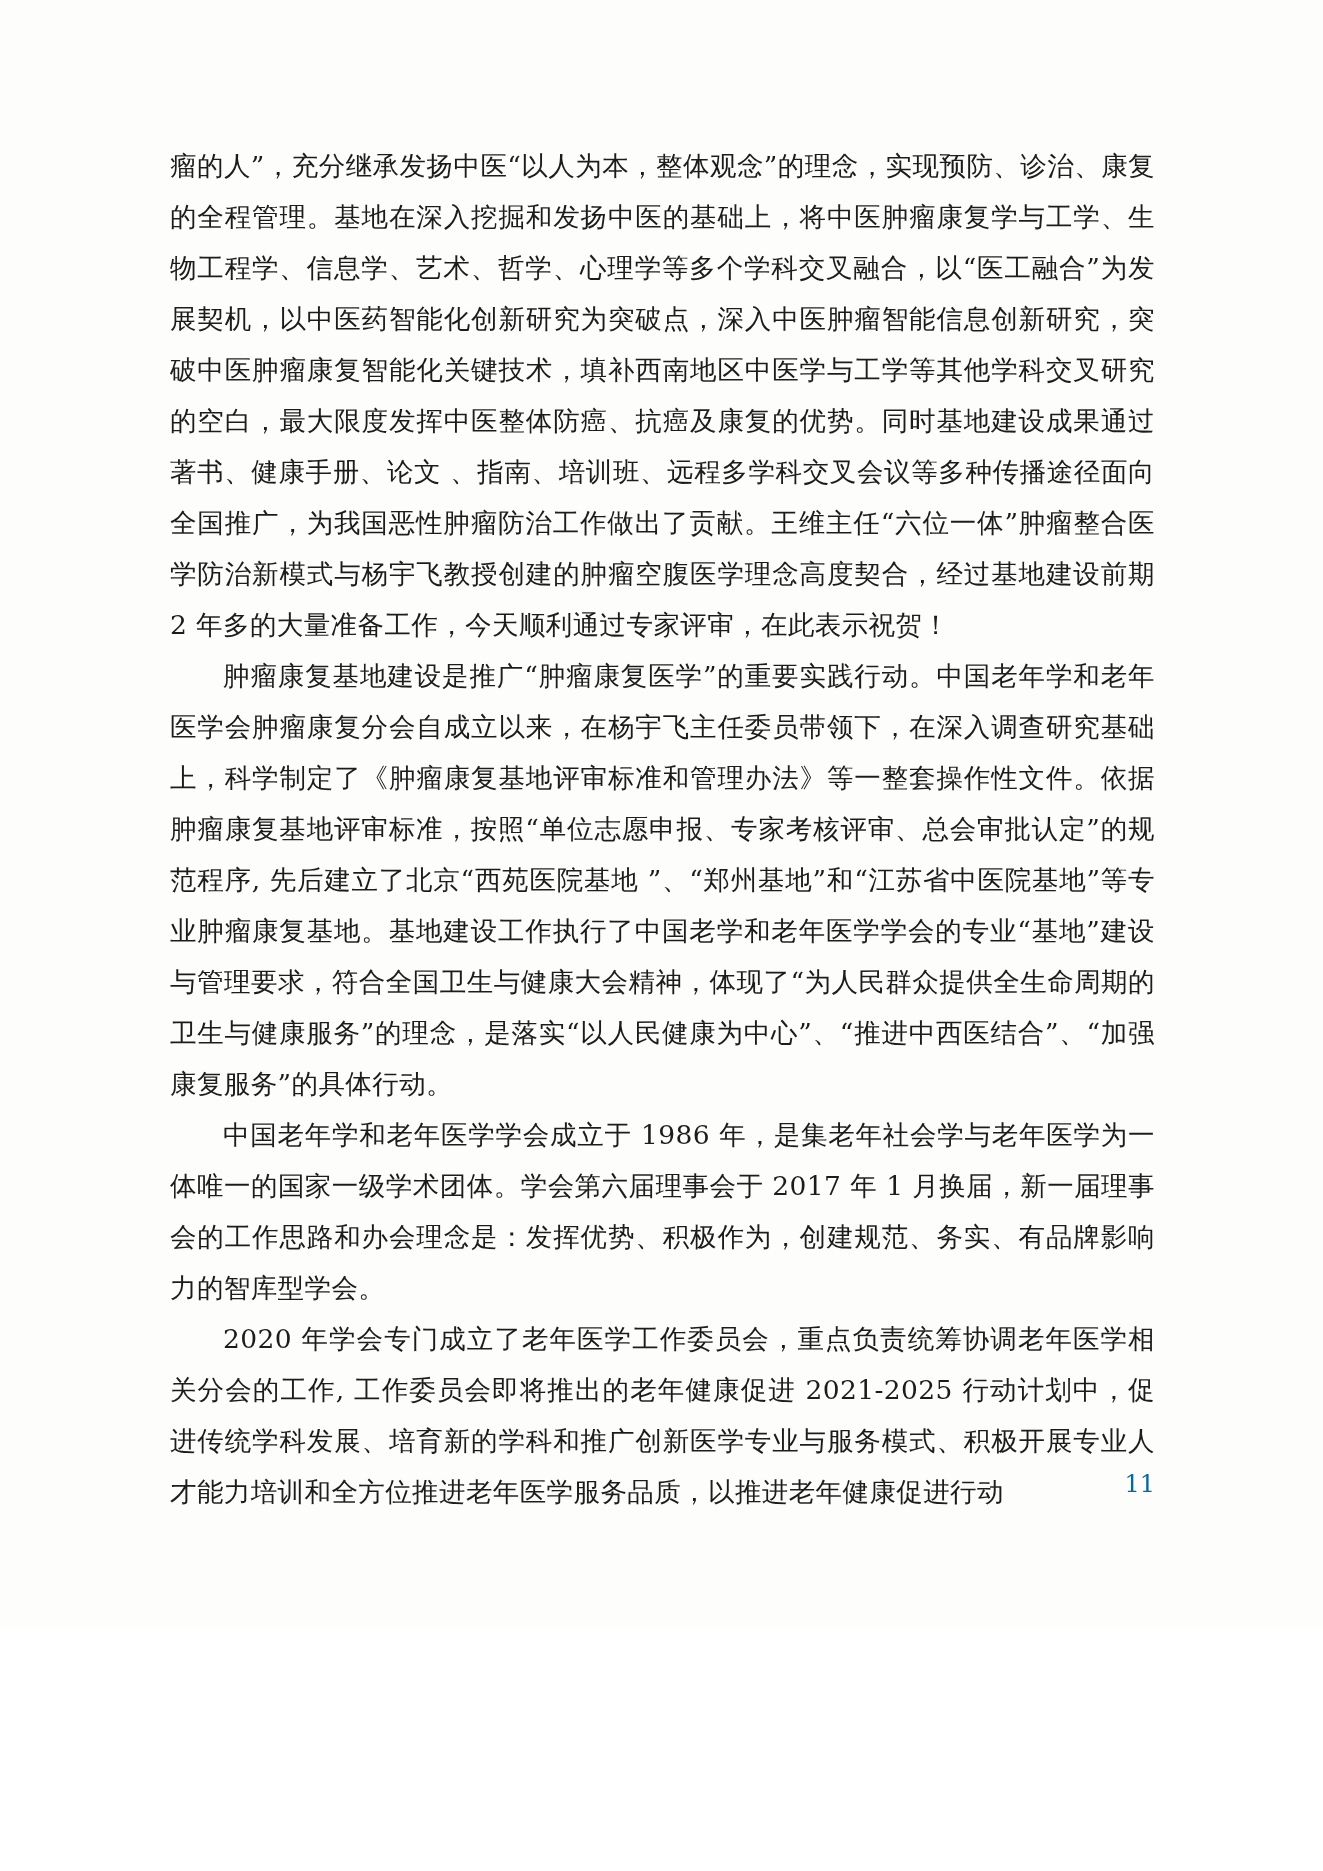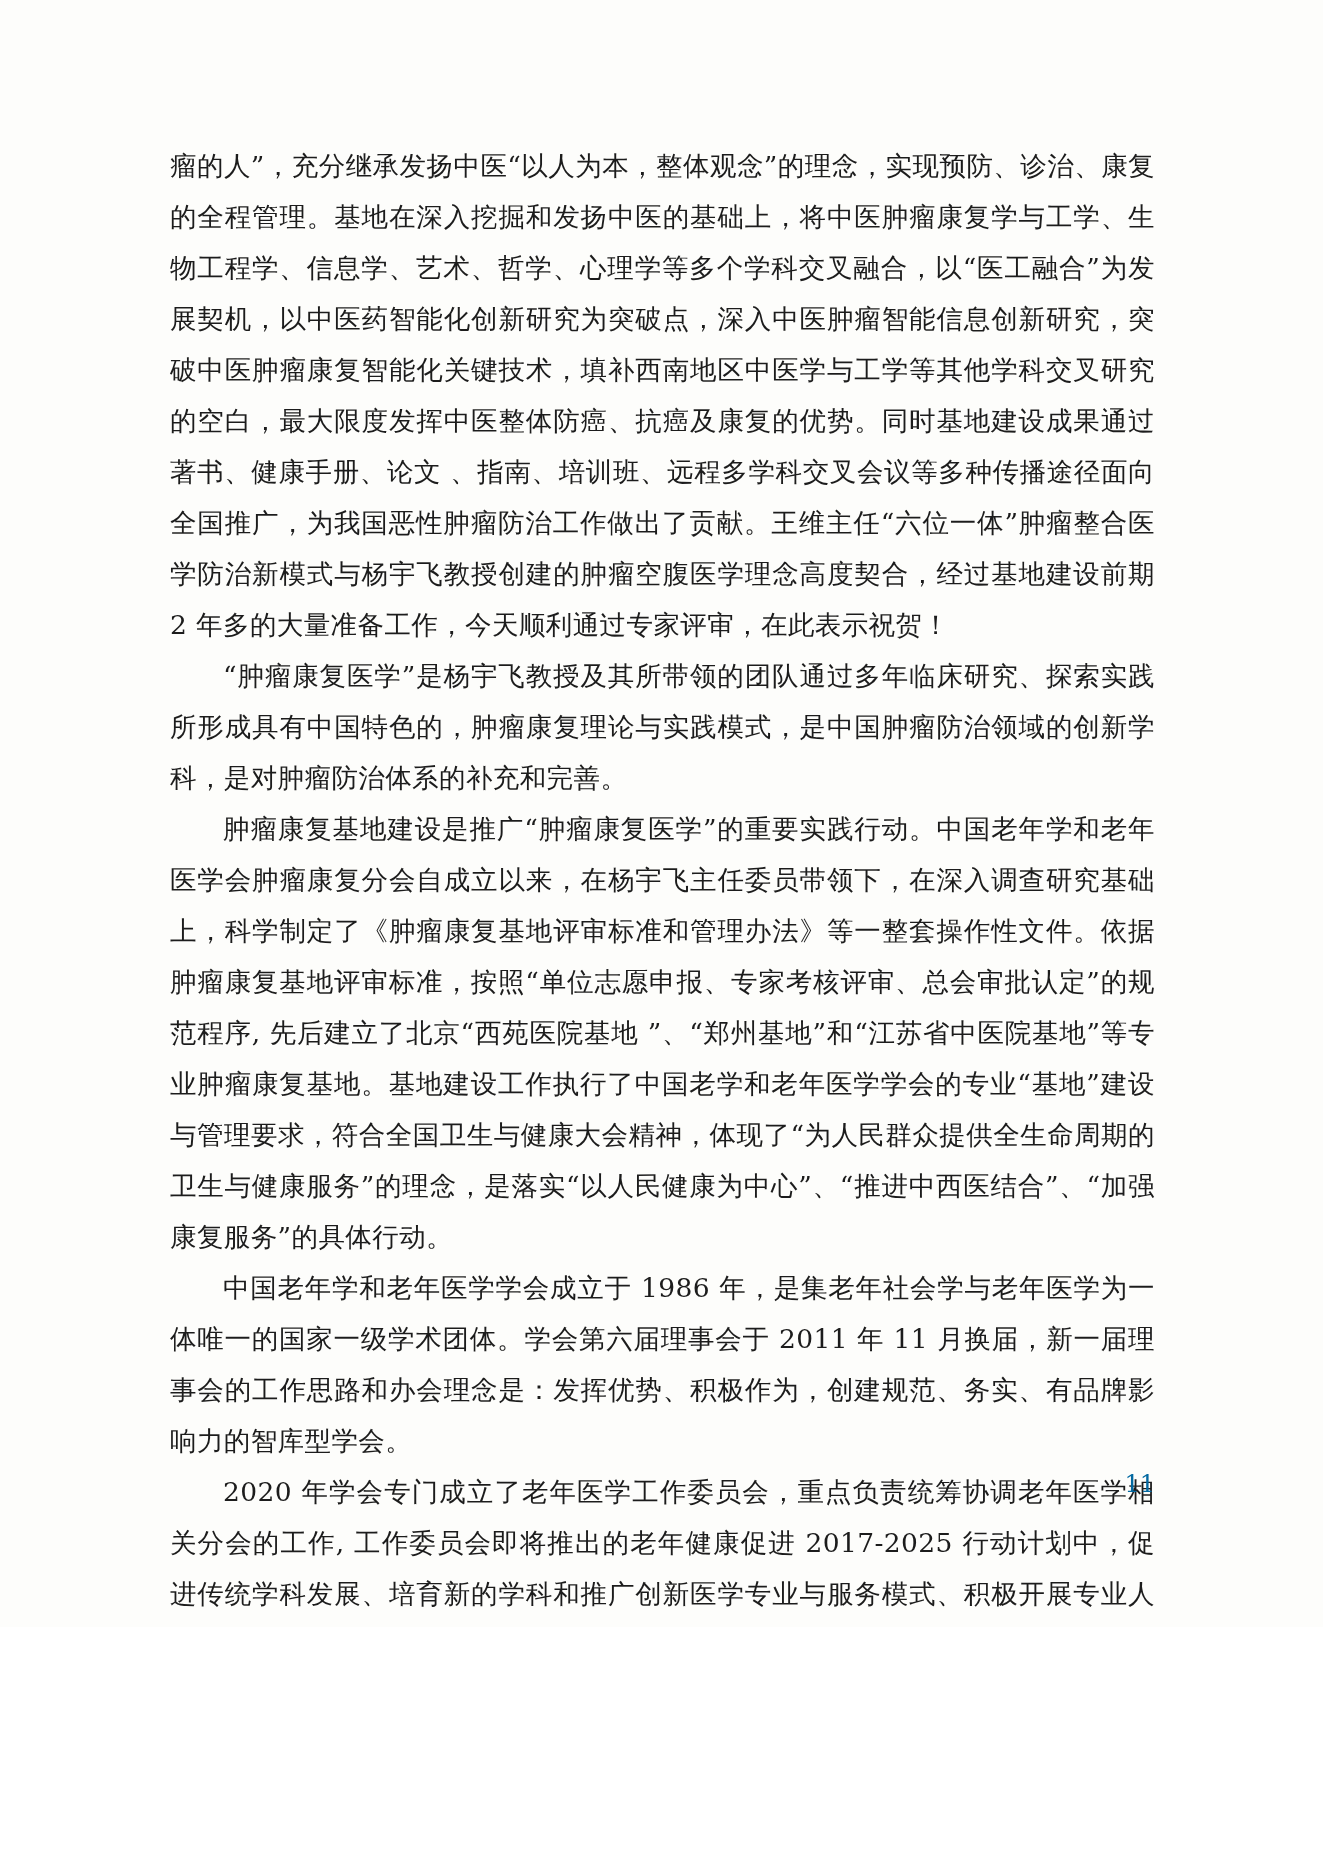--- a/index.html
+++ b/index.html
@@ -51,19 +51,18 @@
     color: #0369a1;
     font-family: "DejaVu Serif", "Liberation Serif", serif;
   }
 </style>
 </head>
 <body>
 
 <div class="page">
   <div class="content">
     <p class="para">瘤的人”，充分继承发扬中医“以人为本，整体观念”的理念，实现预防、诊治、康复的全程管理。基地在深入挖掘和发扬中医的基础上，将中医肿瘤康复学与工学、生物工程学、信息学、艺术、哲学、心理学等多个学科交叉融合，以“医工融合”为发展契机，以中医药智能化创新研究为突破点，深入中医肿瘤智能信息创新研究，突破中医肿瘤康复智能化关键技术，填补西南地区中医学与工学等其他学科交叉研究的空白，最大限度发挥中医整体防癌、抗癌及康复的优势。同时基地建设成果通过著书、健康手册、论文 、指南、培训班、远程多学科交叉会议等多种传播途径面向全国推广，为我国恶性肿瘤防治工作做出了贡献。王维主任“六位一体”肿瘤整合医学防治新模式与杨宇飞教授创建的肿瘤空腹医学理念高度契合，经过基地建设前期 2 年多的大量准备工作，今天顺利通过专家评审，在此表示祝贺！</p>
-    <p class="para indent">“肿瘤康复医学”是杨宇飞教授及其所带领的团队通过多年临床研究、探索实践所形成具有中国特色的，肿瘤康复理论与实践模式，是中国肿瘤防治领域的创新学科，是对肿瘤防治体系的补充和完善。</p>
     <p class="para indent">肿瘤康复基地建设是推广“肿瘤康复医学”的重要实践行动。中国老年学和老年医学会肿瘤康复分会自成立以来，在杨宇飞主任委员带领下，在深入调查研究基础上，科学制定了《肿瘤康复基地评审标准和管理办法》等一整套操作性文件。依据肿瘤康复基地评审标准，按照“单位志愿申报、专家考核评审、总会审批认定”的规范程序, 先后建立了北京“西苑医院基地 ”、“郑州基地”和“江苏省中医院基地”等专业肿瘤康复基地。基地建设工作执行了中国老学和老年医学学会的专业“基地”建设与管理要求，符合全国卫生与健康大会精神，体现了“为人民群众提供全生命周期的卫生与健康服务”的理念，是落实“以人民健康为中心”、“推进中西医结合”、“加强康复服务”的具体行动。</p>
-    <p class="para indent">中国老年学和老年医学学会成立于 1986 年，是集老年社会学与老年医学为一体唯一的国家一级学术团体。学会第六届理事会于 2011 年 11 月换届，新一届理事会的工作思路和办会理念是：发挥优势、积极作为，创建规范、务实、有品牌影响力的智库型学会。</p>
-    <p class="para indent">2020 年学会专门成立了老年医学工作委员会，重点负责统筹协调老年医学相关分会的工作, 工作委员会即将推出的老年健康促进 2017-2025 行动计划中，促进传统学科发展、培育新的学科和推广创新医学专业与服务模式、积极开展专业人才能力培训和全方位推进老年医学服务品质，以推进老年健康促进行动</p>
+    <p class="para indent">中国老年学和老年医学学会成立于 1986 年，是集老年社会学与老年医学为一体唯一的国家一级学术团体。学会第六届理事会于 2017 年 1 月换届，新一届理事会的工作思路和办会理念是：发挥优势、积极作为，创建规范、务实、有品牌影响力的智库型学会。</p>
+    <p class="para indent">2020 年学会专门成立了老年医学工作委员会，重点负责统筹协调老年医学相关分会的工作, 工作委员会即将推出的老年健康促进 2021-2025 行动计划中，促进传统学科发展、培育新的学科和推广创新医学专业与服务模式、积极开展专业人才能力培训和全方位推进老年医学服务品质，以推进老年健康促进行动</p>
   </div>
   <div class="page-number">11</div>
 </div>
 
 </body></html>

